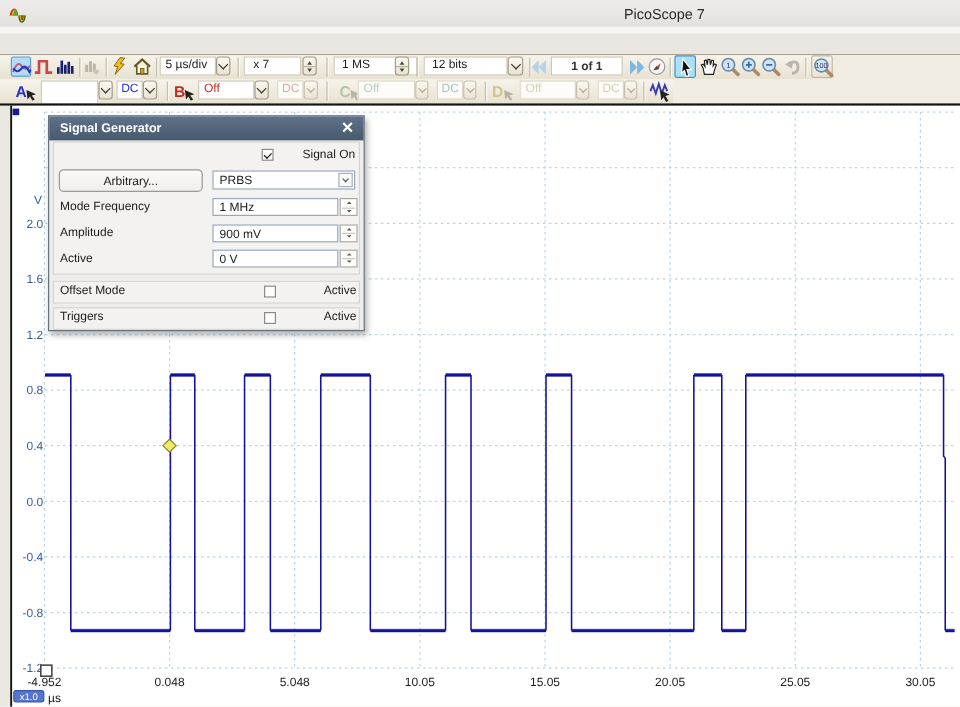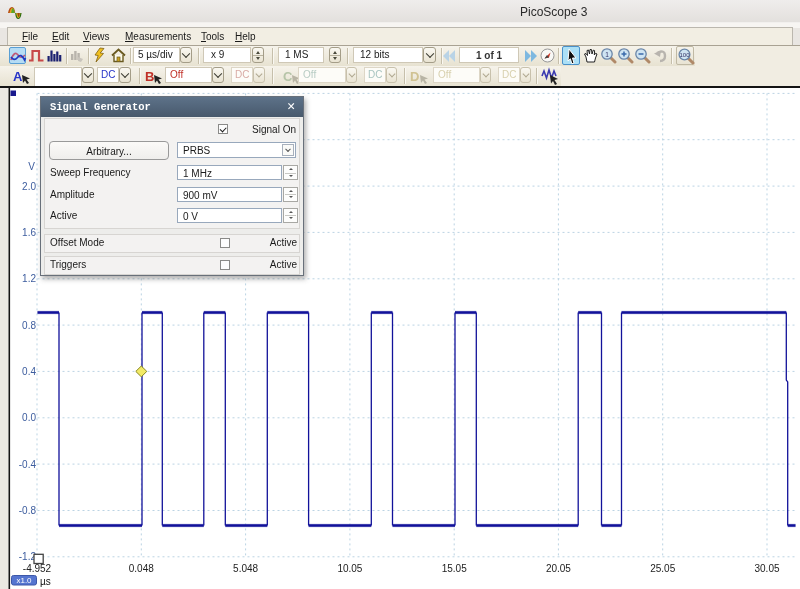--- a/index.html
+++ b/index.html
@@ -24,53 +24,45 @@
   .fld{position:absolute;background:#fff;border:1px solid #cfc8b6;font-size:10px;color:#222;}
   .cbtn{position:absolute;background:linear-gradient(#faf8f2,#e9e3d2);border:1px solid #a49d88;border-radius:3px;}
   .chev:after{content:"";position:absolute;left:50%;top:50%;width:5px;height:5px;border-right:1.5px solid #3a3a30;border-bottom:1.5px solid #3a3a30;transform:translate(-50%,-70%) rotate(45deg);}
   .tbtn{position:absolute;top:1px;width:17px;height:17px;}
   .up:before{content:"";position:absolute;left:50%;top:2.5px;transform:translateX(-50%);border-left:2.8px solid transparent;border-right:2.8px solid transparent;border-bottom:3.2px solid #4a4a3c;}
   .dn:after{content:"";position:absolute;left:50%;bottom:2.5px;transform:translateX(-50%);border-left:2.8px solid transparent;border-right:2.8px solid transparent;border-top:3.2px solid #4a4a3c;}
   .spin{position:absolute;background:linear-gradient(#faf8f2,#e9e3d2);border:1px solid #a49d88;border-radius:3px;}
   .spin i{position:absolute;left:0;width:100%;}
   
   #dlg{left:40px;top:96px;width:264px;height:180px;background:#ededeb;border:1px solid #68707a;box-shadow:2px 3px 5px rgba(80,80,80,.45);z-index:30;}
-  #dtitle{left:0;top:0;width:100%;height:20px;background:linear-gradient(#5d7289,#48596c);color:#fff;font-size:10.5px;font-weight:bold;line-height:20px;padding-left:9px;box-sizing:border-box;font-family:Liberation Mono, monospace;}
+  #dtitle{left:0;top:0;width:100%;height:20px;background:linear-gradient(#5d7289,#48596c);color:#fff;font-size:10.5px;font-weight:bold;line-height:20px;padding-left:9px;box-sizing:border-box;}
   #dx{position:absolute;right:8px;top:0px;font-weight:bold;font-size:13px;color:#fff;line-height:19px;}
   .grp{position:absolute;left:3px;width:256px;background:#f3f2f1;border:1px solid #d7d5d2;}
   .dlbl{position:absolute;font-size:10px;color:#1a1a1a;white-space:nowrap;}
   .cb{position:absolute;width:10px;height:10px;background:#fdfdfd;border:1px solid #8a8a88;}
   .cbk:after{content:"";position:absolute;left:1.2px;top:1.6px;width:5px;height:2.6px;border-left:1.6px solid #1a1a1a;border-bottom:1.6px solid #1a1a1a;transform:rotate(-47deg);}
   .dfld{position:absolute;left:136px;width:105px;height:15px;background:#fff;border:1px solid #98a8bc;font-size:10px;color:#1a1a1a;padding:2px 4px 0 5px;}
   .dspin{position:absolute;left:242px;width:15px;height:15px;background:#fdfdfc;border:1px solid #a8a8a4;}
   .dspin:before{content:"";position:absolute;left:50%;top:2.2px;transform:translateX(-50%);border-left:2.6px solid transparent;border-right:2.6px solid transparent;border-bottom:2.8px solid #555;}
   .dspin:after{content:"";position:absolute;left:50%;bottom:2.2px;transform:translateX(-50%);border-left:2.6px solid transparent;border-right:2.6px solid transparent;border-top:2.8px solid #555;}
   .dspin i{position:absolute;left:1px;right:1px;top:50%;border-top:1px solid #c8c8c4;}
 </style></head>
 <body>
 <div id="win">
   <div class="abs" id="title"></div>
-  <div class="abs" id="titletxt">PicoScope 3</div>
+  <div class="abs" id="titletxt">PicoScope 7</div>
   <svg class="abs" style="left:7px;top:5px" width="17" height="16" viewBox="0 0 17 16">
     <path d="M1 8 Q2 2 5 2 Q7.6 2 8.2 8 Z" fill="#b44a10"></path>
     <path d="M2.6 8 Q3.2 3 5.4 3 Q7 3.2 7.6 8 Z" fill="#e8a020"></path>
     <path d="M4.2 8 Q4.8 2.6 6.2 3.4 Q7.4 4.4 7.8 8 Z" fill="#58a828"></path>
     <path d="M8.2 8 Q8.6 14 11.2 14 Q13.8 14 14.6 8 Z" fill="#2a6a10"></path>
     <path d="M9.2 8 Q9.8 13 11.4 13 Q12.8 13 13.4 8 Z" fill="#d8b020"></path>
     <path d="M10.4 8 Q10.8 12.4 11.8 12 Q12.6 11.4 12.8 8 Z" fill="#9a4a10"></path>
   </svg>
   <div class="abs" id="menuband"></div>
-  <div class="abs" id="menubar">
-    <span class="mi" style="left:14px"><u>F</u>ile</span>
-    <span class="mi" style="left:44px"><u>E</u>dit</span>
-    <span class="mi" style="left:75px"><u>V</u>iews</span>
-    <span class="mi" style="left:117px"><u>M</u>easurements</span>
-    <span class="mi" style="left:193px"><u>T</u>ools</span>
-    <span class="mi" style="left:227px"><u>H</u>elp</span>
-  </div>
   <div class="abs" id="menushadow"></div>
   <div class="abs" id="tb1"></div>
   <div class="abs" id="tb1end"></div>
   <div class="abs" id="tb2"></div>
   <div class="abs" id="tb2end"></div>
   <div class="abs" style="left:0;top:46px;width:800px;height:20px">
 
     <div class="tbtn" style="left:9px;background:#b5dcf4;border:1px solid #5a9fd4;border-radius:2px">
       <svg width="17" height="17" viewBox="0 0 17 17">
           <path d="M1 12 Q4.5 2 8 7 Q11 11.5 15 7" stroke="#c05a78" stroke-width="1.7" fill="none"></path>
@@ -116,27 +108,27 @@
           <path d="M4 8 L4 14.5 13 14.5 13 8" fill="#fdfbe8" stroke="#6a5a20" stroke-width="1.4"></path>
           <rect x="7" y="10" width="3" height="4.5" fill="#c8a020" stroke="#6a5a20" stroke-width="0.7"></rect>
         </svg>
     </div>
     <div class="sep" style="left:130px"></div>
 
     <div class="fld" style="left:133px;top:1px;width:47px;height:16px;padding:1px 0 0 4px">5 µs/div</div>
     <div class="cbtn chev" style="left:180px;top:1px;width:12px;height:16px"></div>
     <div class="sep" style="left:198px"></div>
 
-    <div class="fld" style="left:203px;top:1px;width:48px;height:16px;padding:1px 0 0 7px">x 9</div>
+    <div class="fld" style="left:203px;top:1px;width:48px;height:16px;padding:1px 0 0 7px">x 7</div>
     <div class="spin up dn" style="left:252px;top:1px;width:12px;height:16px">
         <i style="top:50%;border-top:1px solid #b8b29e"></i>
       </div>
     <div class="sep" style="left:272px"></div>
 
-    <div class="fld" style="left:278px;top:1px;width:46px;height:16px;padding:1px 0 0 6px">1 MS</div>
+    <div class="fld" style="left:278px;top:1px;width:70px;height:16px;padding:1px 0 0 6px">1 MS</div>
     <div class="spin up dn" style="left:329px;top:1px;width:12px;height:16px">
         <i style="top:50%;border-top:1px solid #b8b29e"></i>
       </div>
     <div class="sep" style="left:347px"></div>
 
     <div class="fld" style="left:353px;top:1px;width:70px;height:16px;padding:1px 0 0 6px">12 bits</div>
     <div class="cbtn chev" style="left:423px;top:1px;width:13px;height:16px"></div>
     <div class="sep" style="left:441px"></div>
 
     <svg class="abs" style="left:441px;top:2px" width="16" height="16" viewBox="0 0 16 16">
@@ -307,21 +299,21 @@
   <div class="abs" id="dlg">
     <div class="abs" id="dtitle">Signal Generator<span id="dx">✕</span></div>
     <div class="grp" style="top:21px;height:111px"></div>
     <div class="cb cbk" style="left:177px;top:27px"></div>
     <div class="dlbl" style="left:195px;top:27px;width:60px;text-align:right">Signal On</div>
     <div class="abs" style="left:8px;top:44px;width:120px;height:19px;background:linear-gradient(#fbfaf8,#efeeec);border:1px solid #999;border-radius:4px;font-size:10px;color:#1a1a1a;text-align:center;line-height:19px">Arbitrary...</div>
     <div class="abs" style="left:136px;top:45px;width:119px;height:16px;background:#fff;border:1px solid #98a8bc;font-size:10px;color:#1a1a1a;padding:2px 0 0 5px">PRBS</div>
     <div class="abs" style="left:241px;top:47px;width:12px;height:12px;background:#fafaf8;border:1px solid #a8b0bc">
         <i style="position:absolute;left:50%;top:50%;width:4px;height:4px;border-right:1.4px solid #555;border-bottom:1.4px solid #555;transform:translate(-50%,-70%) rotate(45deg)"></i>
       </div>
-    <div class="dlbl" style="left:9px;top:70px">Sweep Frequency</div>
+    <div class="dlbl" style="left:9px;top:70px">Mode Frequency</div>
     <div class="dfld" style="top:68px">1 MHz</div>
     <div class="dspin" style="top:68px">
         <i></i>
       </div>
     <div class="dlbl" style="left:9px;top:91.5px">Amplitude</div>
     <div class="dfld" style="top:89.5px">900 mV</div>
     <div class="dspin" style="top:89.5px">
         <i></i>
       </div>
     <div class="dlbl" style="left:9px;top:112.5px">Active</div>

